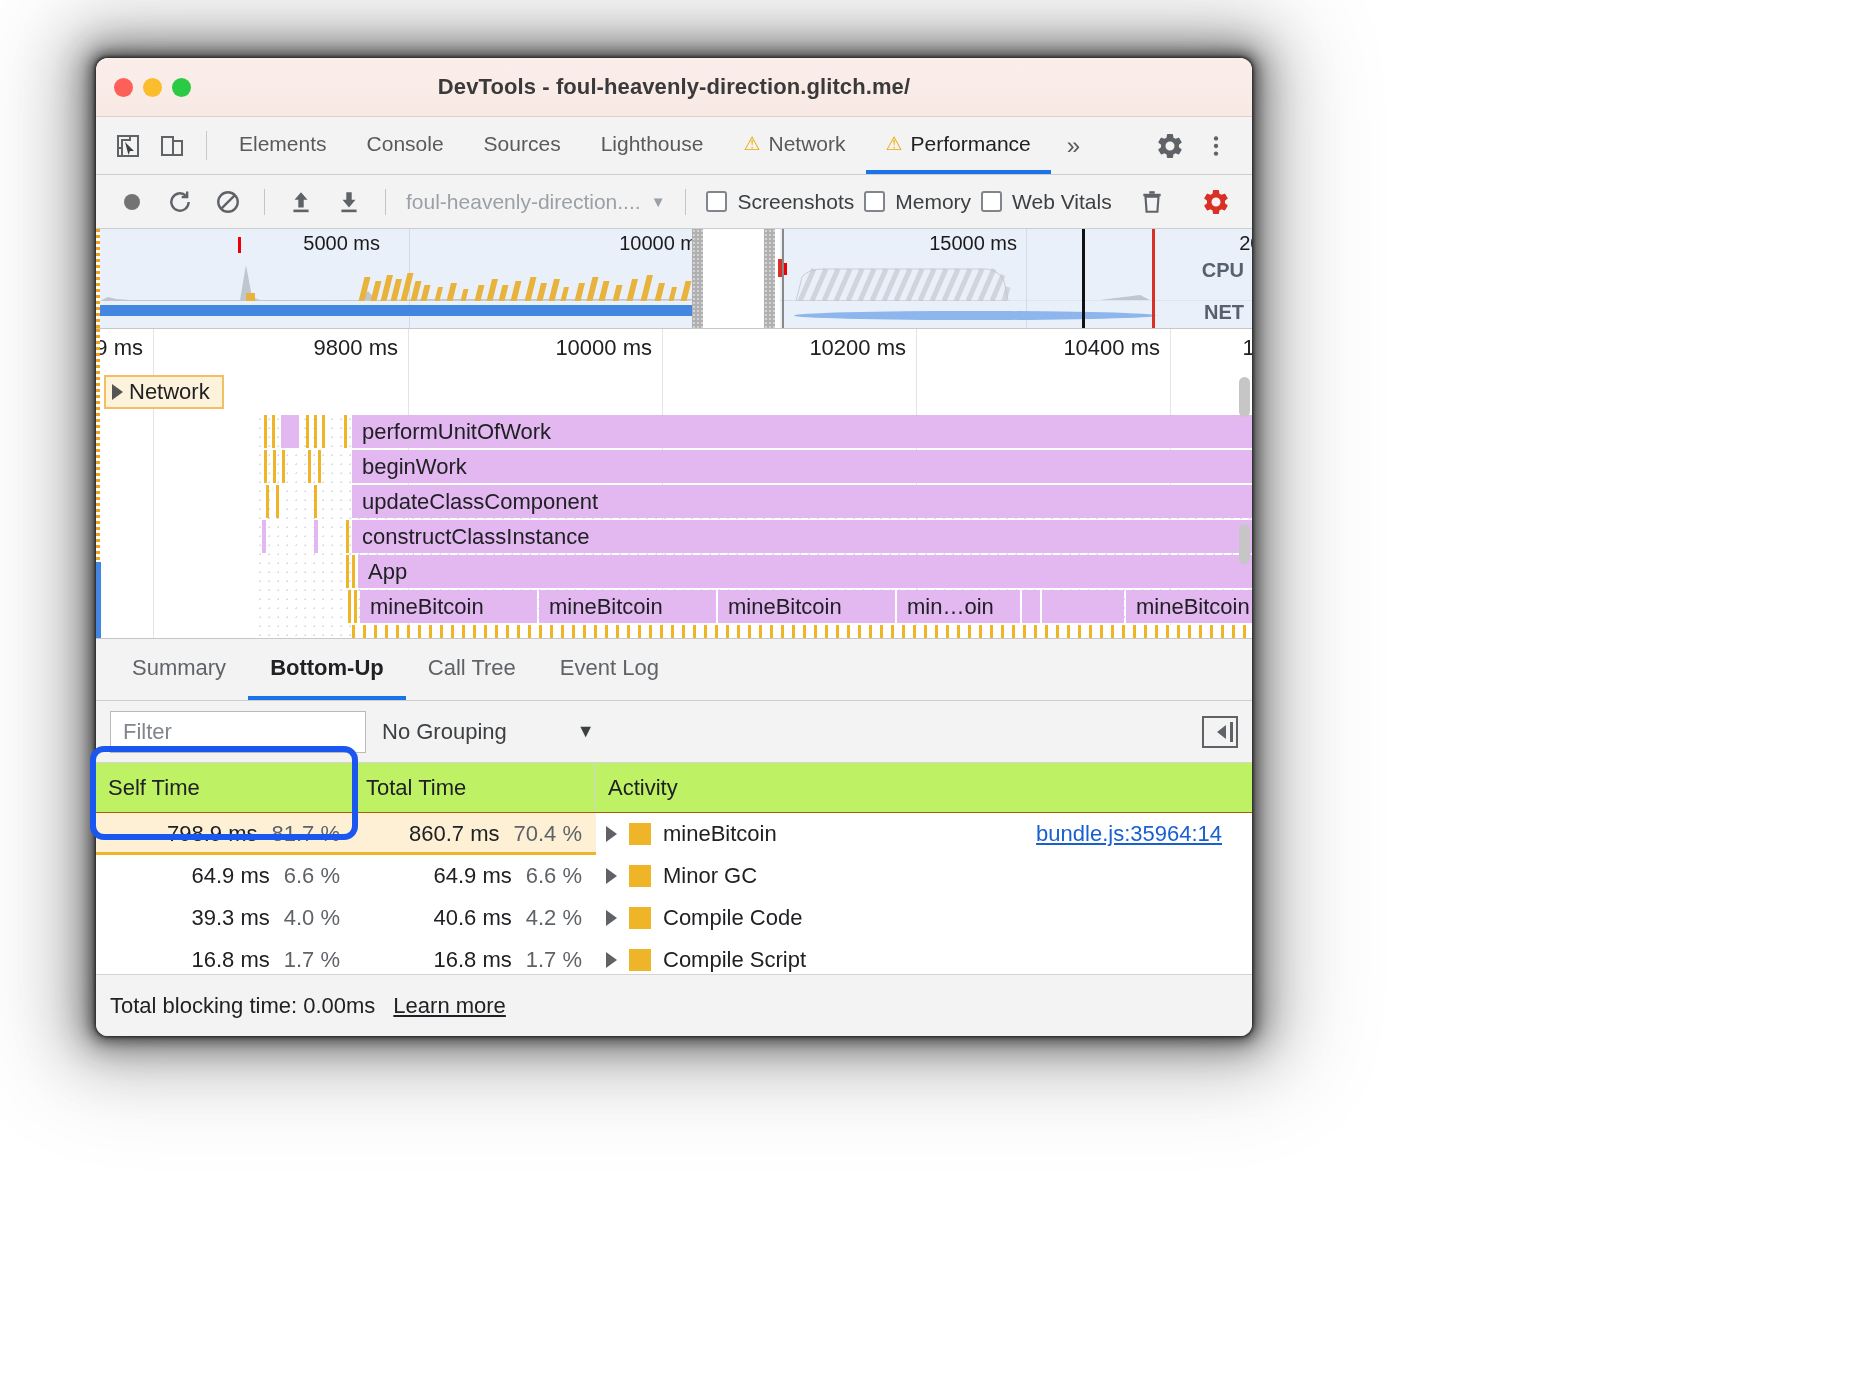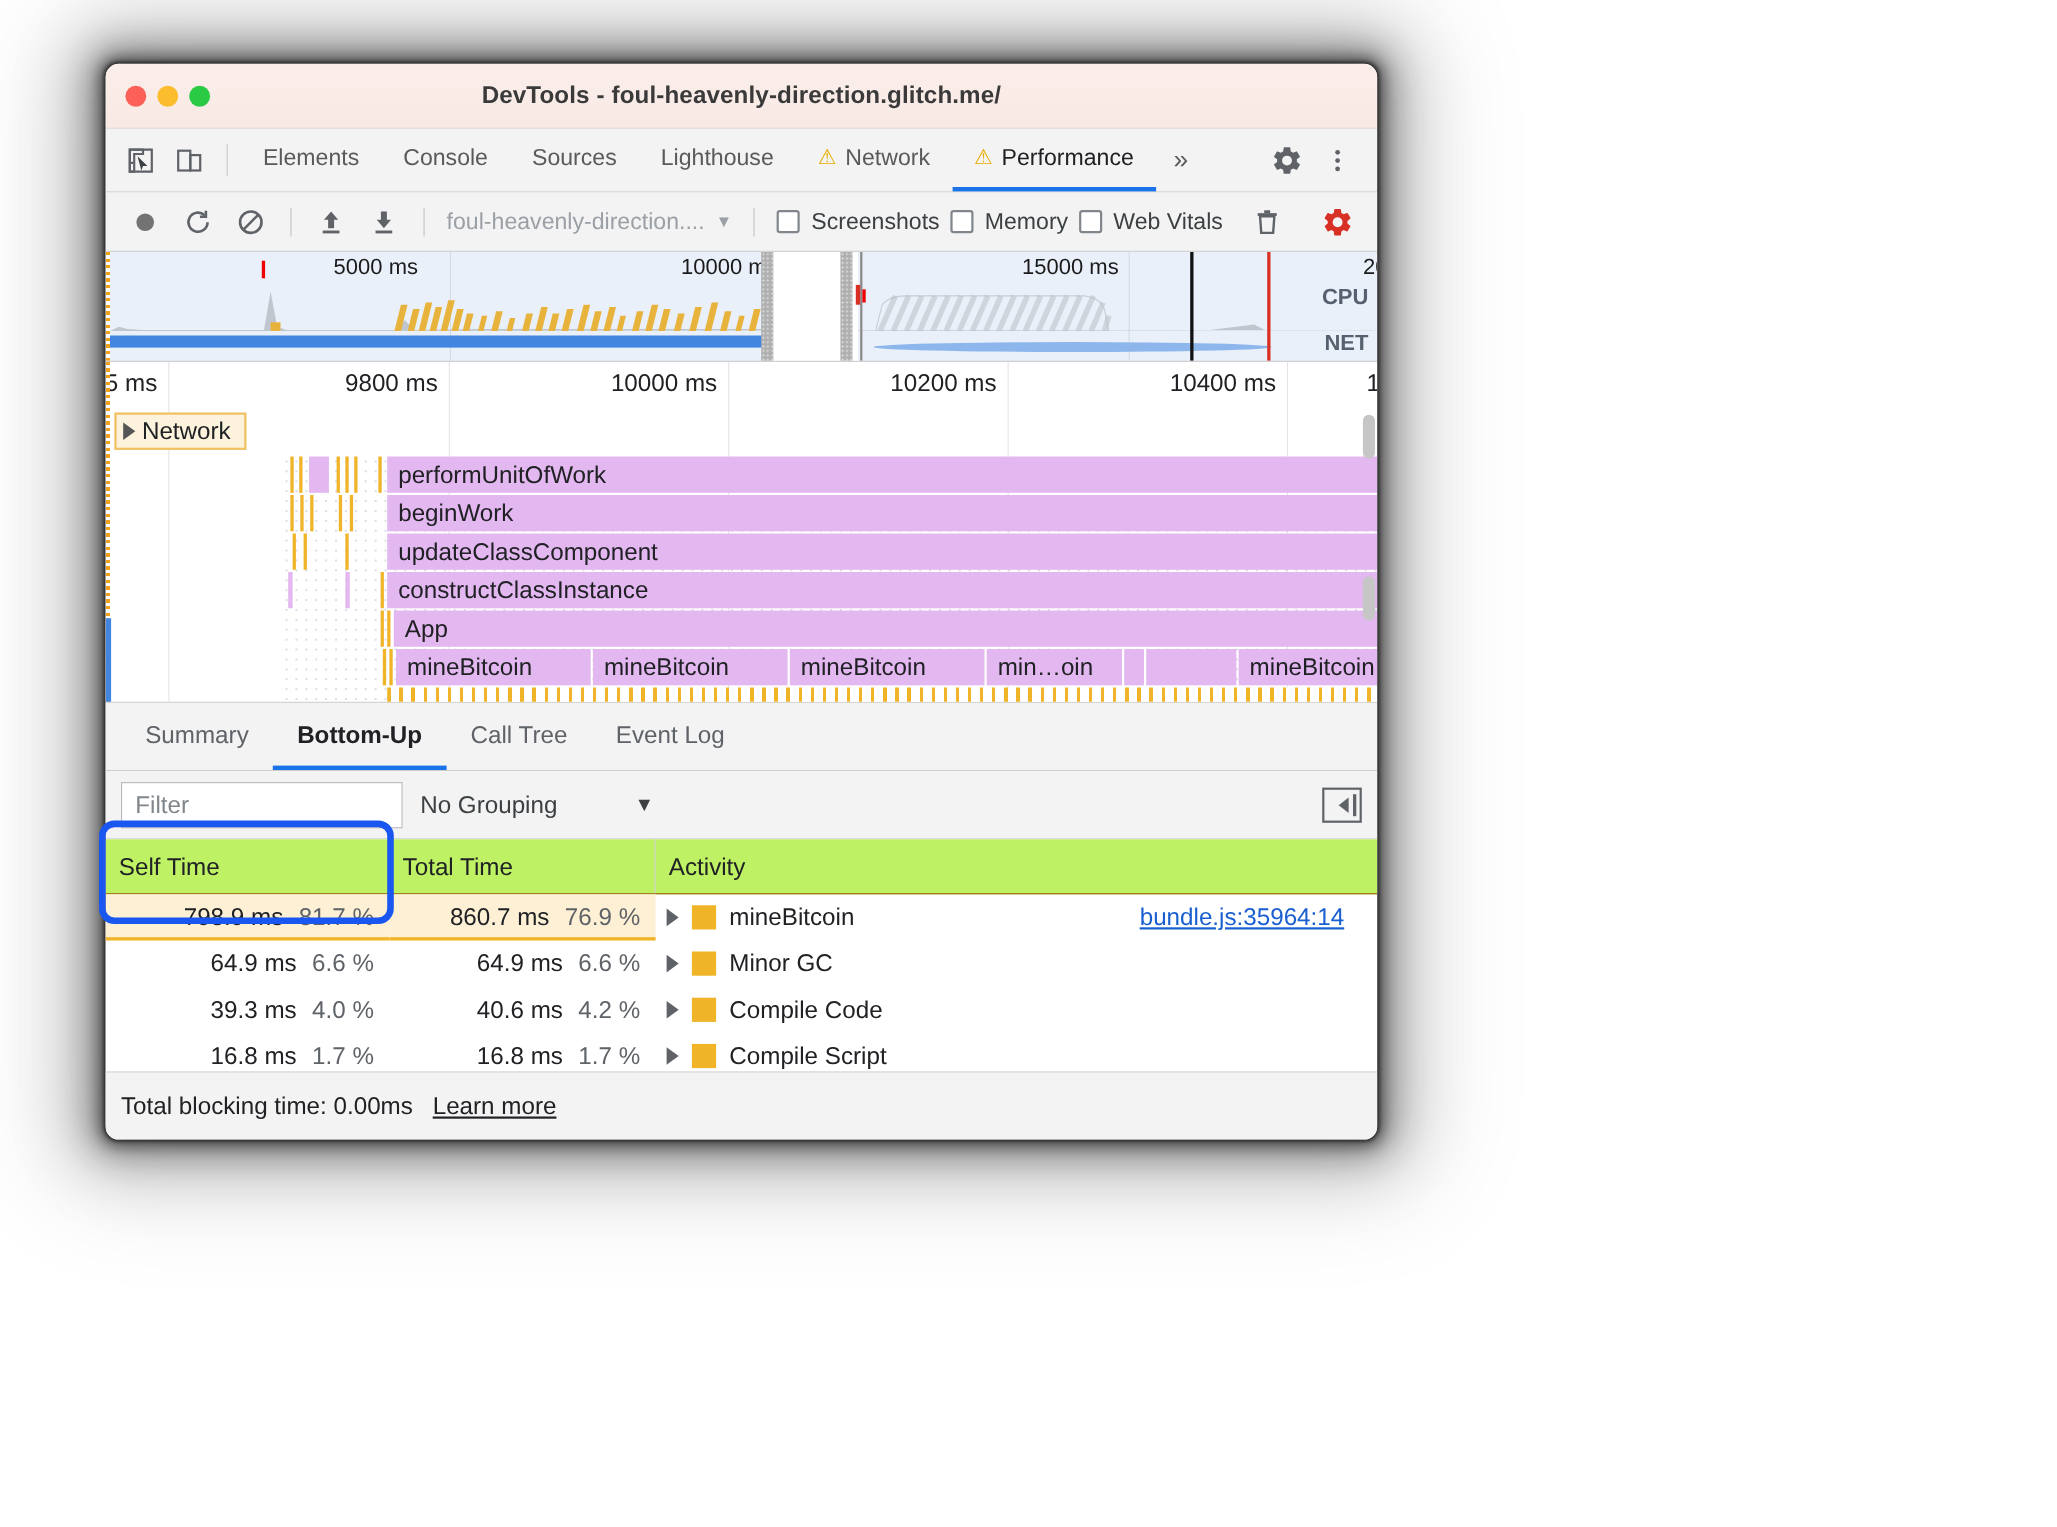--- a/index.html
+++ b/index.html
@@ -537,21 +537,21 @@
       <div class="fc-blue-edge"></div>
 
       <div class="fc-ruler">
         <div class="fc-gridline" style="left:57px;"></div>
         <div class="fc-gridline" style="left:312px;"></div>
         <div class="fc-gridline" style="left:566px;"></div>
         <div class="fc-gridline" style="left:820px;"></div>
         <div class="fc-gridline" style="left:1074px;"></div>
         <div class="fc-gridline" style="left:1328px;"></div>
 
-        <div class="fc-tlabel" style="left:56px;">5 ms</div>
+        <div class="fc-tlabel" style="left:56px;">9 ms</div>
         <div class="fc-tlabel" style="left:311px;">9800 ms</div>
         <div class="fc-tlabel" style="left:565px;">10000 ms</div>
         <div class="fc-tlabel" style="left:819px;text-align:center;">10200 ms</div>
         <div class="fc-tlabel" style="left:1073px;">10400 ms</div>
         <div class="fc-tlabel" style="left:1252px;">10600 ms</div>
       </div>
 
       <div class="net-track">
         <div class="arrow"></div>
         <div class="lbl">Network</div>
@@ -681,21 +681,21 @@
           <div class="col-act">Activity</div>
         </div>
 
         <div class="tbl-row">
           <div class="cell-self hl">
             <span>798.9 ms</span>
             <span class="pct">81.7 %</span>
           </div>
           <div class="cell-total hl">
             <span>860.7 ms</span>
-            <span class="pct">76.9 %</span>
+            <span class="pct">70.4 %</span>
           </div>
           <div class="cell-act">
             <div class="tri-expand"></div>
             <div class="act-swatch"></div>
             <span class="act-name">mineBitcoin</span>
             <div class="act-spacer"></div>
             <span class="act-link">bundle.js:35964:14</span>
           </div>
         </div>
 

